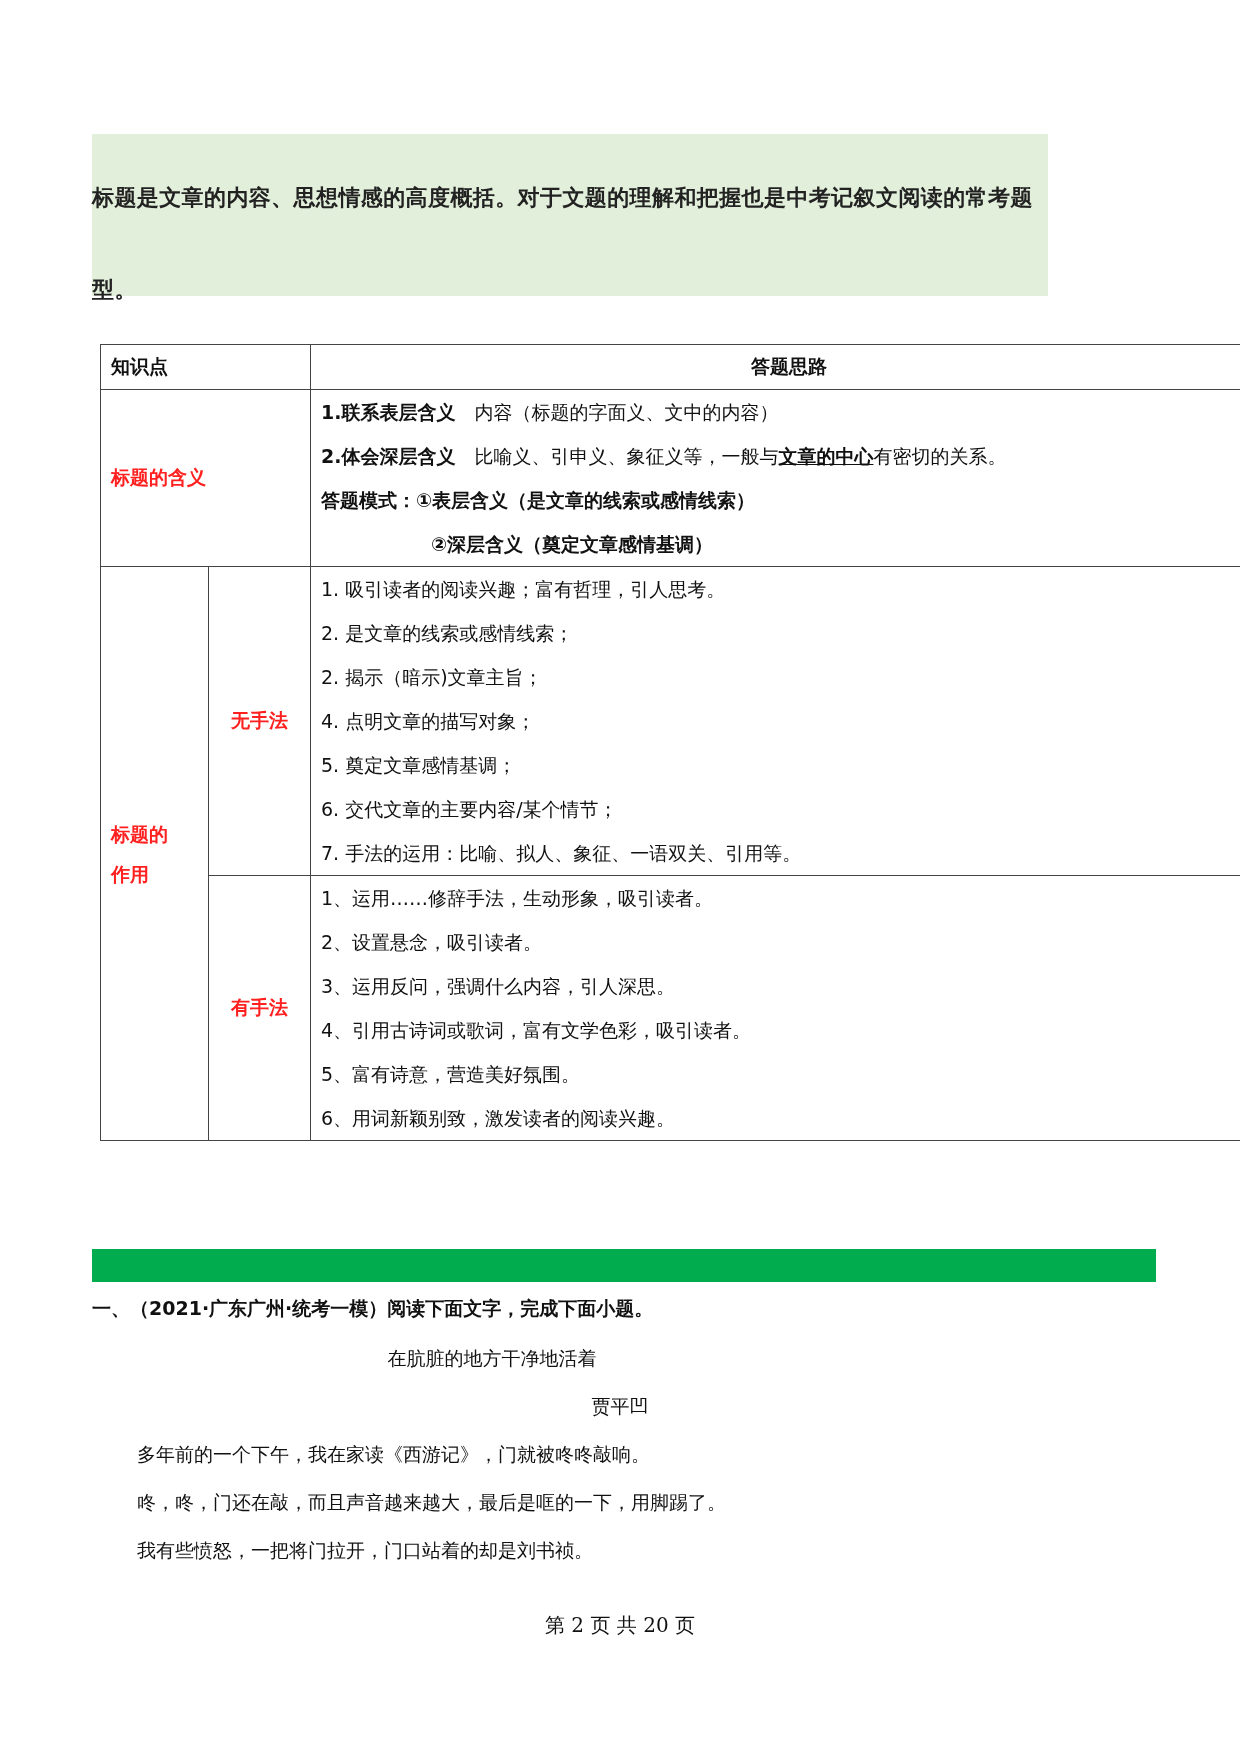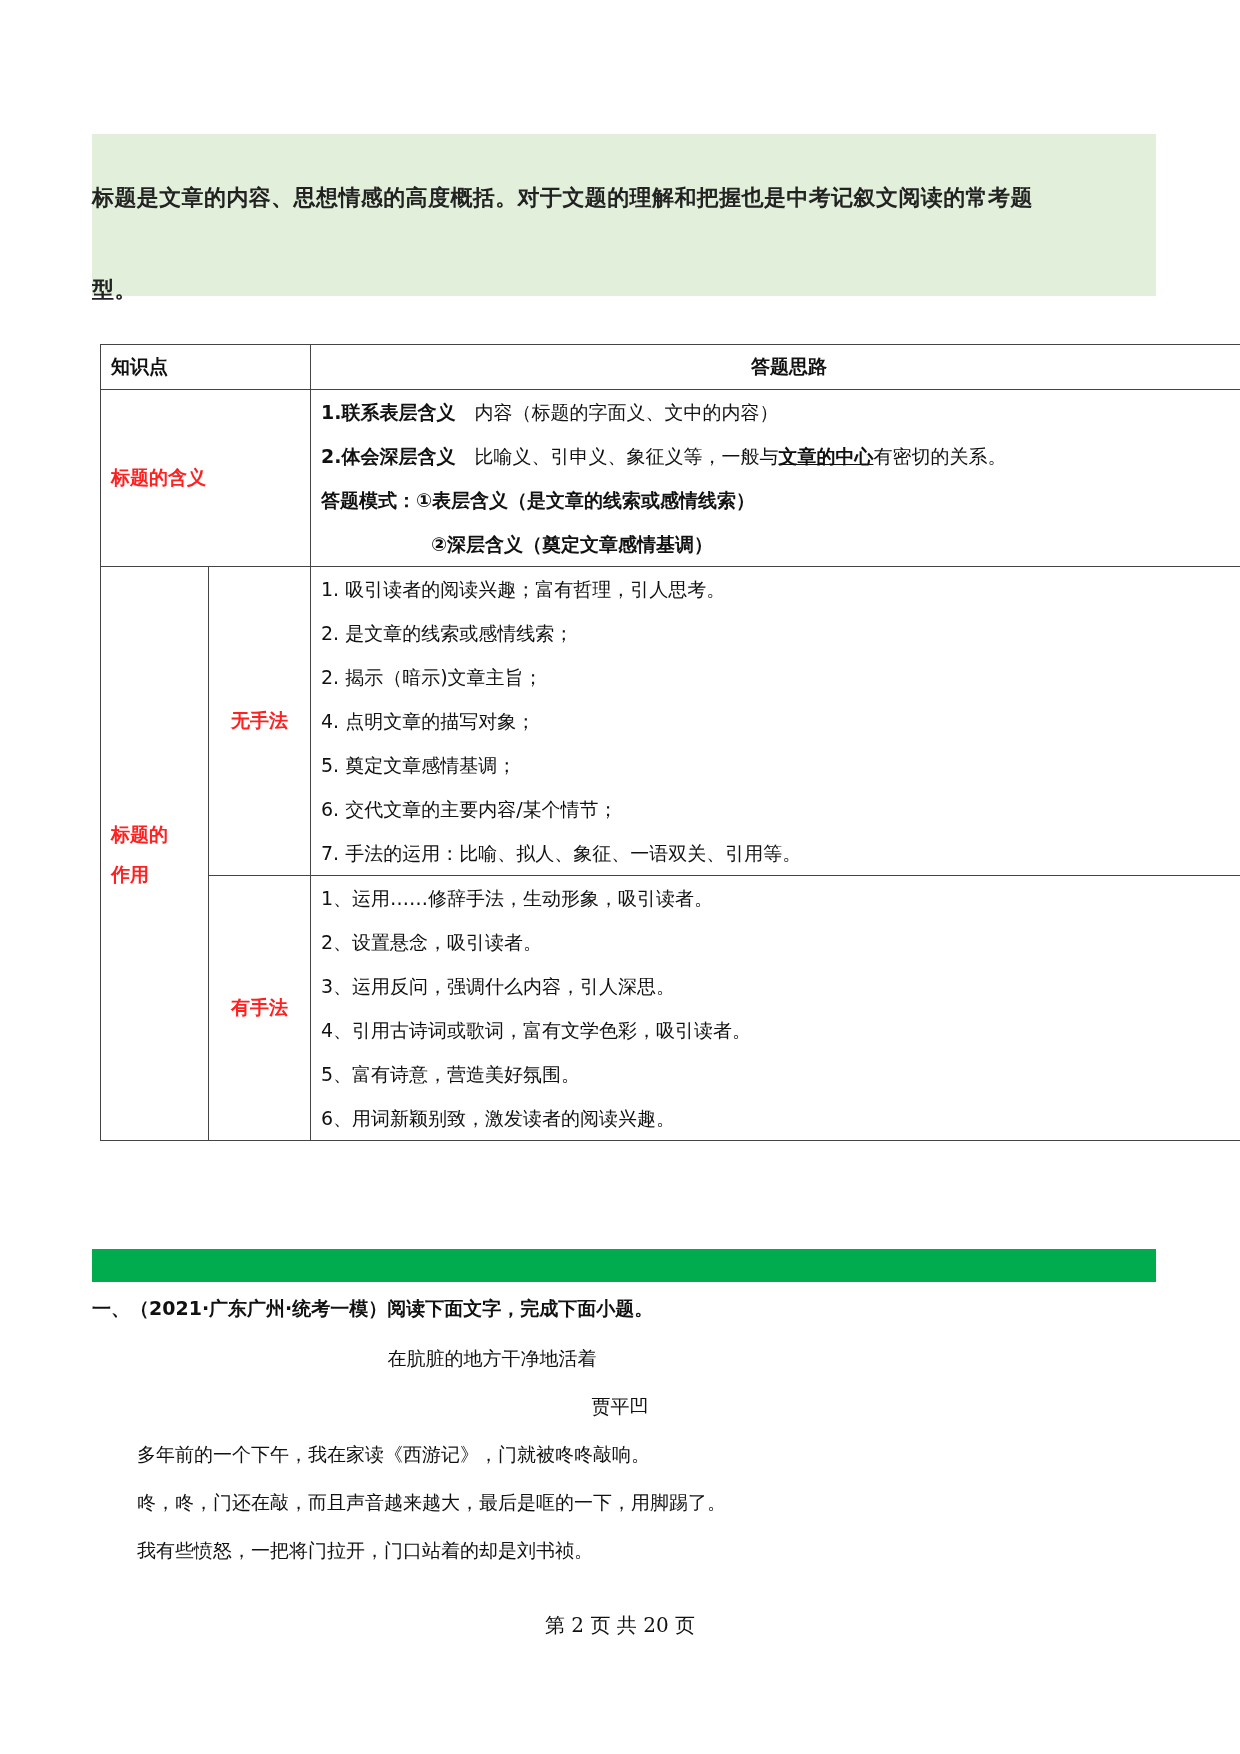--- a/index.html
+++ b/index.html
@@ -1,18 +1,18 @@
 <!DOCTYPE html>
 <html><head>
 <meta charset="utf-8">
 <style>
   html, body { margin: 0; padding: 0; background: #ffffff; }
   body { width: 1240px; height: 1754px; position: relative; overflow: hidden;
          font-family: "DejaVu Sans", "Liberation Sans", sans-serif; color: #111; }
-  .intro-box { position: absolute; left: 92px; top: 134px; width: 1064px; height: 162px;
+  .intro-box { position: absolute; left: 92px; top: 134px; width: 956px; height: 162px;
                background: #e2efda; }
   .intro-text { position: absolute; left: 0; top: 18px; width: 1064px; font-size: 22px;
                 font-weight: bold; line-height: 92px; letter-spacing: 0.4px; color: #222; }
   table.kp { position: absolute; left: 100px; top: 344px; width: 1168px; border-collapse: collapse;
              font-size: 19px; padding-left: 7px; }
   table.kp td { border: 1.5px solid #444; vertical-align: middle; padding: 0 10px; }
   .hdr td { height: 44px; font-weight: bold; }
   .hdr .c2 { text-align: center; border-radius: 9px; }
   .red { color: #ff2020; font-weight: bold; }
   .lines div { line-height: 44px; white-space: nowrap; }

